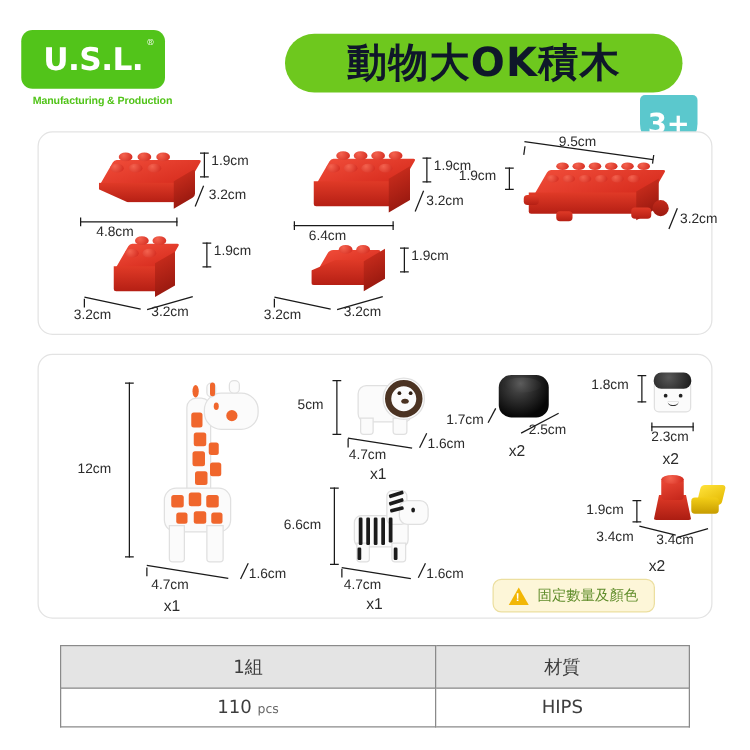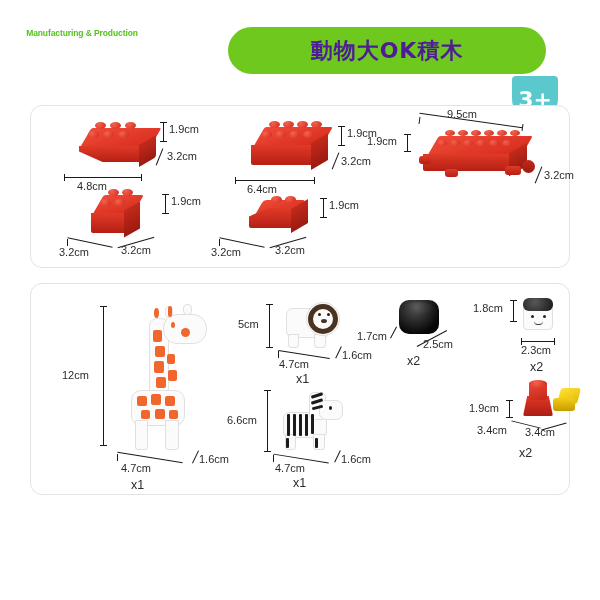--- a/index.html
+++ b/index.html
@@ -28,21 +28,21 @@
     margin-top: 4px; color: #52c41a; font-size: 8.5px;
     font-weight: bold; letter-spacing: -0.1px; width: 130px; text-align:center;
   }
   .title-banner {
     position: absolute; left: 228px; top: 27px;
     width: 318px; height: 47px;
     background: #6ec81e; border-radius: 24px;
     display: flex; align-items: center; justify-content: center;
   }
   .title-text {
-    color: #4c1d95; font-size: 22px; font-weight: bold;
+    color: #0f172a; font-size: 32px; font-weight: bold;
     letter-spacing: 1px;
     font-family: "DejaVu Sans", "Liberation Sans", sans-serif;
   }
   .age-badge {
     position: absolute; left: 512px; top: 76px;
     width: 46px; height: 46px;
     background: #5bc8cd;
     border-radius: 4px 4px 23px 23px;
     display: flex; align-items: center; justify-content: center;
   }
@@ -155,20 +155,24 @@
   }
 </style>
 </head>
 <body>
 
 <div class="page">
 
   <div class="header">
 
     <div class="logo-wrap">
+      <div class="logo-box">
+        <span class="logo-text">U.S.L.</span>
+        <span class="logo-reg">®</span>
+      </div>
       <div class="logo-tagline">Manufacturing &amp; Production</div>
     </div>
 
     <div class="title-banner">
       <span class="title-text">動物大OK積木</span>
     </div>
 
     <div class="age-badge">
       <span>3+</span>
     </div>
@@ -459,19 +463,34 @@
       <div class="cap-v" style="left:37px; top:41px;"></div>
       <div class="dim" style="left:0px; top:26px;">1.9cm</div>
       <div class="rule-h" style="left:42px; top:48px; width:30px; transform:rotate(14deg);"></div>
       <div class="dim" style="left:8px; top:48px;">3.4cm</div>
       <div class="rule-h" style="left:72px; top:50px; width:26px; transform:rotate(-16deg);"></div>
       <div class="dim" style="left:56px; top:50px;">3.4cm</div>
       <div class="qty" style="left:50px; top:70px;">x2</div>
     </div>
   </div>
 
+  <div class="note">
+    <span class="warn-tri"></span>
+    <span class="note-text">固定數量及顏色</span>
+  </div>
 
   <table class="spec-table">
     <tbody>
+        <tr>
+      <th>1組</th>
+      <th>材質</th>
+    </tr>
+    <tr>
+      <td>
+        <span>110</span>
+        <span class="pcs-unit">pcs</span>
+      </td>
+      <td>HIPS</td>
+    </tr>
   </tbody>
     </table>
 
 </div>
 
 </body></html>

